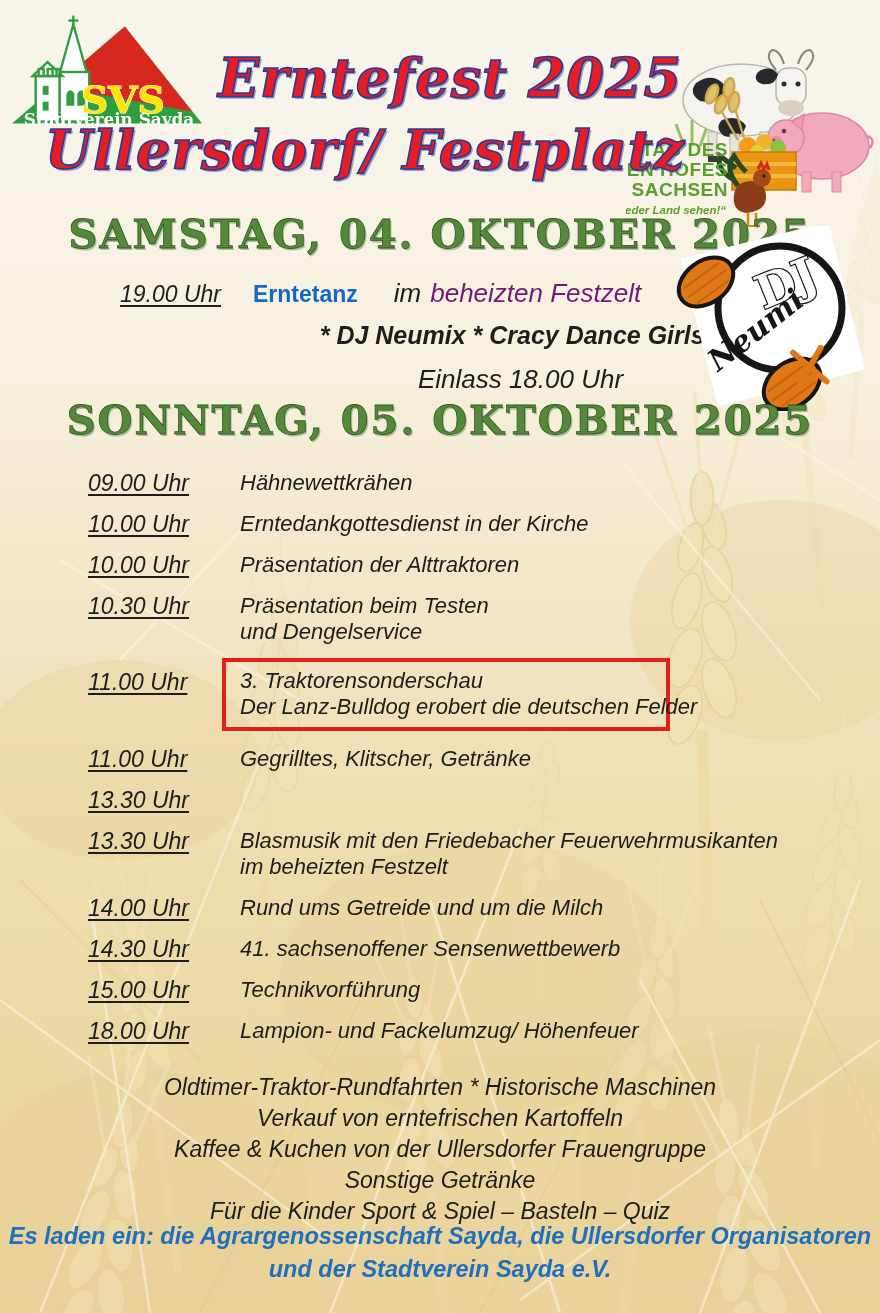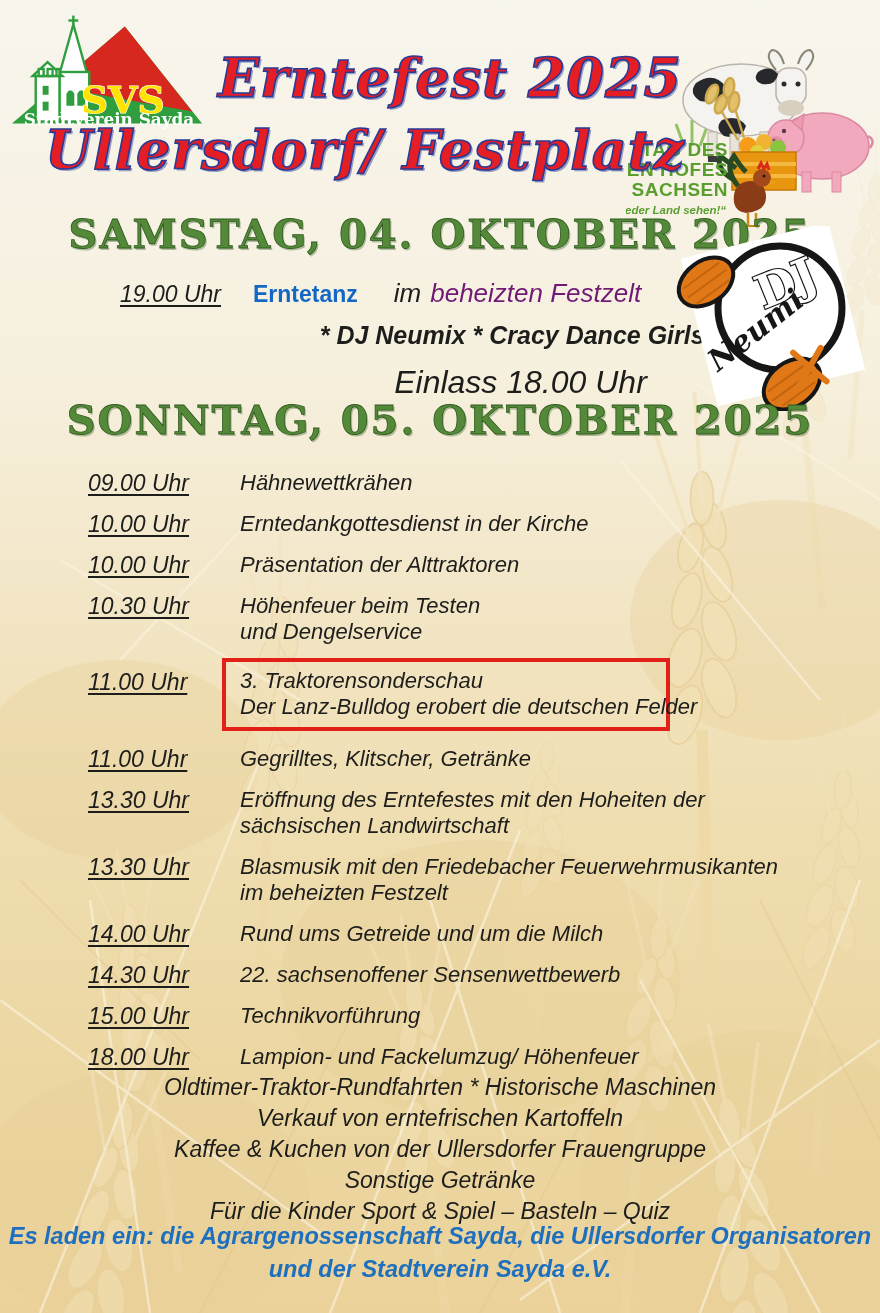--- a/index.html
+++ b/index.html
@@ -43,21 +43,21 @@
   .time{
     width:152px;flex:none;font-style:italic;font-size:23px;line-height:26px;
     text-decoration:underline;text-decoration-thickness:2px;text-underline-offset:3px;
     white-space:nowrap;
   }
   .sat-time{width:165px;}
   .sat-title{font-weight:bold;font-size:23px;color:#1468c5;white-space:nowrap;}
   .sat-connector{font-style:italic;font-size:26px;color:#1d1d1b;margin-left:36px;}
   .sat-highlight{font-style:italic;font-size:26px;color:#701a75;margin-left:9px;white-space:nowrap;}
   .sat-line2{margin:12px 0 0 165px;font-weight:bold;font-style:italic;font-size:25px;white-space:nowrap;}
-  .sat-line3{margin:14px 0 0 165px;font-style:italic;font-size:32px;white-space:nowrap;}
+  .sat-line3{margin:14px 0 0 165px;font-style:italic;font-size:26px;white-space:nowrap;}
 
   
   .schedule{top:470px;left:88px;width:750px;}
   .srow{display:flex;margin-bottom:15px;}
   .desc{font-style:italic;font-size:22px;line-height:26px;}
   .dline{white-space:nowrap;}
   .redbox{
     border:4px solid #e32017;width:448px;box-sizing:border-box;
     margin-left:-18px;margin-top:-2px;padding:6px 10px 7px 14px;
   }
@@ -310,21 +310,21 @@
     <div class="srow">
       <div class="time">10.00 Uhr</div>
       <div class="desc">
           <div class="dline">Präsentation der Alttraktoren</div>
         </div>
     </div>
 
     <div class="srow">
       <div class="time">10.30 Uhr</div>
       <div class="desc">
-        <div class="dline">Höhenfeuer beim Testen</div>
+        <div class="dline">Präsentation beim Testen</div>
         <div class="dline">und Dengelservice</div>
       </div>
     </div>
 
     <div class="srow">
       <div class="time time-boxed">11.00 Uhr</div>
       <div class="desc">
         <div class="redbox">
           <div class="dline">3. Traktorensonderschau</div>
           <div class="dline">Der Lanz-Bulldog erobert die deutschen Felder</div>
@@ -334,45 +334,41 @@
 
     <div class="srow">
       <div class="time">11.00 Uhr</div>
       <div class="desc">
           <div class="dline">Gegrilltes, Klitscher, Getränke</div>
         </div>
     </div>
 
     <div class="srow">
       <div class="time">13.30 Uhr</div>
-      <div class="desc">
-        <div class="dline">Eröffnung des Erntefestes mit den Hoheiten der</div>
-        <div class="dline">sächsischen Landwirtschaft</div>
-      </div>
     </div>
 
     <div class="srow">
       <div class="time">13.30 Uhr</div>
       <div class="desc">
         <div class="dline">Blasmusik mit den Friedebacher Feuerwehrmusikanten</div>
         <div class="dline">im beheizten Festzelt</div>
       </div>
     </div>
 
     <div class="srow">
       <div class="time">14.00 Uhr</div>
       <div class="desc">
           <div class="dline">Rund ums Getreide und um die Milch</div>
         </div>
     </div>
 
     <div class="srow">
       <div class="time">14.30 Uhr</div>
       <div class="desc">
-          <div class="dline">22. sachsenoffener Sensenwettbewerb</div>
+          <div class="dline">41. sachsenoffener Sensenwettbewerb</div>
         </div>
     </div>
 
     <div class="srow">
       <div class="time">15.00 Uhr</div>
       <div class="desc">
           <div class="dline">Technikvorführung</div>
         </div>
     </div>
 

